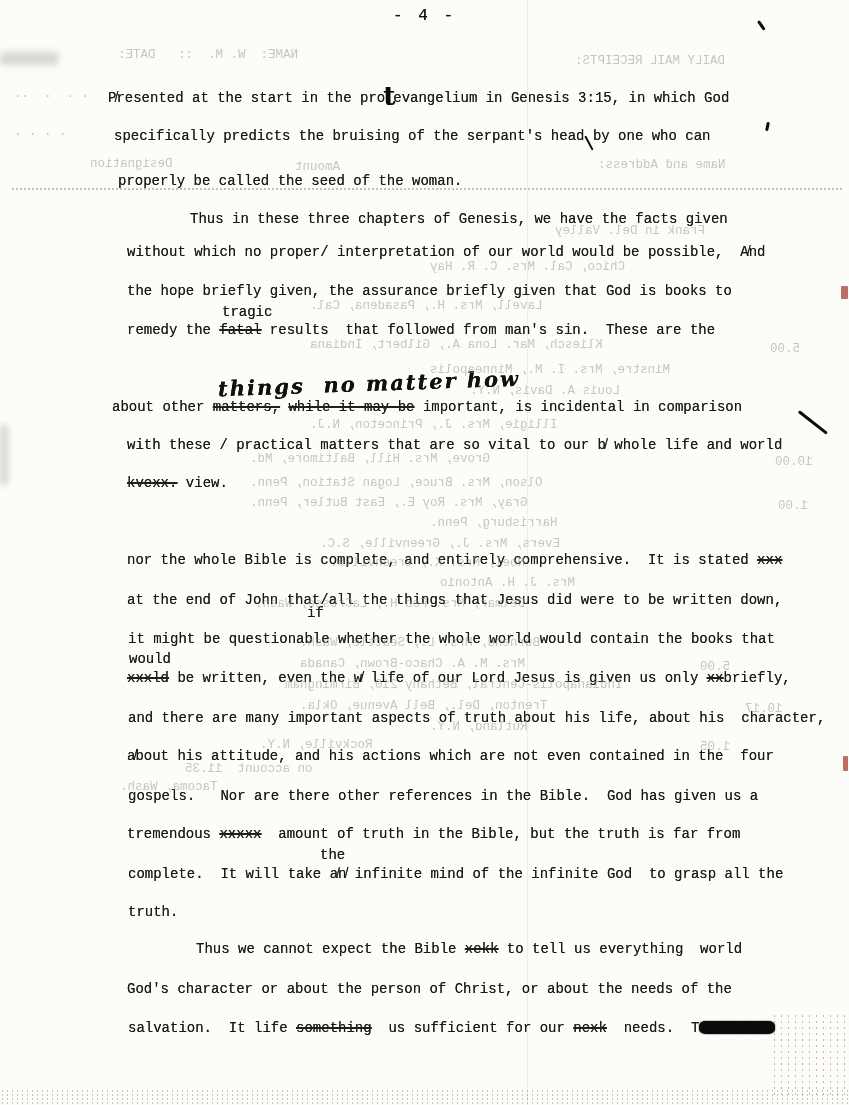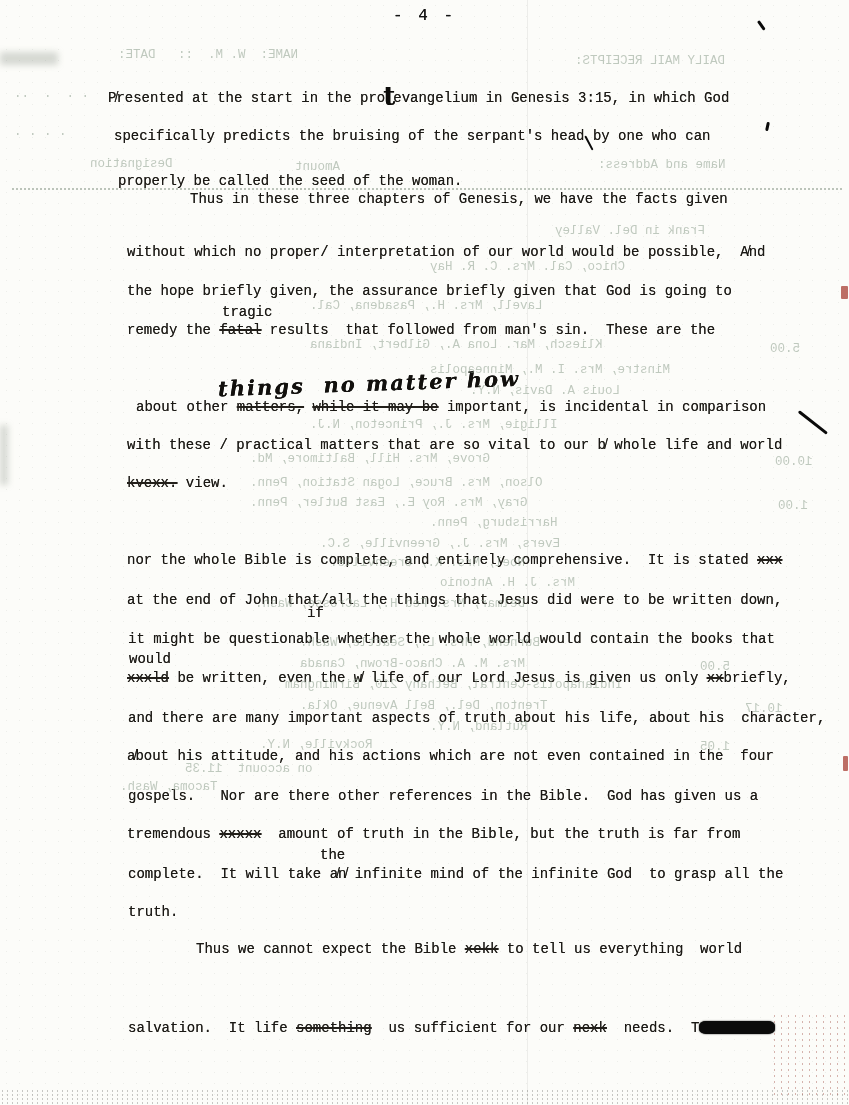--- a/index.html
+++ b/index.html
@@ -84,43 +84,44 @@
   <div class="red red2"></div>
 
   <div class="smudge sm1"></div>
   <div class="smudge sm2"></div>
 
   <div class="speck-bottom"></div>
   <div class="speck-corner"></div>
 <div class="tl" style="left: 108px; top: 89px;"><span class="p-n">P̸resented at the start in the pro</span><span class="p-hwt">t</span><span class="p-n">evangelium in Genesis 3:15, in which God</span></div>
     <div class="tl" style="left: 114px; top: 127px;"><span class="p-n">specifically predicts the bruising of the serpant's head by one who can</span></div>
     <div class="tl" style="left: 118px; top: 172px;"><span class="p-n">properly be called the seed of the woman.</span></div>
-    <div class="tl" style="left: 190px; top: 190px;"><span class="p-n">Thus in these three chapters of Genesis, we have the facts given</span></div>
+    <div class="tl" style="left: 190px; top: 210px;"><span class="p-n">Thus in these three chapters of Genesis, we have the facts given</span></div>
     <div class="tl" style="left: 127px; top: 243px;"><span class="p-n">without which no proper/ interpretation of our world would be possible,  A̸nd</span></div>
-    <div class="tl" style="left: 127px; top: 282px;"><span class="p-n">the hope briefly given, the assurance briefly given that God is going to</span></div>
+    <div class="tl" style="left: 127px; top: 282px;"><span class="p-n">the hope briefly given, the assurance briefly given that God is books to</span></div>
     <div class="tl" style="left: 222px; top: 303px;"><span class="p-n">tragic</span></div>
     <div class="tl" style="left: 127px; top: 321px;"><span class="p-n">remedy the </span><span class="p-x">fatal</span><span class="p-n"> results  that followed from man's sin.  These are the</span></div>
     <div class="tl" style="left: 218px; top: 374px;"><span class="p-hw">things  no matter how</span></div>
-    <div class="tl" style="left: 136px; top: 398px;"><span class="p-n">about other </span><span class="p-x">matters,</span><span class="p-n"> </span><span class="p-x">while it may be</span><span class="p-n"> important, is incidental in comparison</span></div>
+    <div class="tl" style="left: 112px; top: 398px;"><span class="p-n">about other </span><span class="p-x">matters,</span><span class="p-n"> </span><span class="p-x">while it may be</span><span class="p-n"> important, is incidental in comparison</span></div>
     <div class="tl" style="left: 127px; top: 436px;"><span class="p-n">with these / practical matters that are so vital to our b̸ whole life and world</span></div>
     <div class="tl" style="left: 127px; top: 474px;"><span class="p-x">kvexx.</span><span class="p-n"> view.</span></div>
     <div class="tl" style="left: 127px; top: 551px;"><span class="p-n">nor the whole Bible is complete, and entirely comprehensive.  It is stated </span><span class="p-x">xxx</span></div>
     <div class="tl" style="left: 307px; top: 573px; margin-top: 31px;"><span class="p-n">if</span></div>
     <div class="tl" style="left: 127px; top: 591px;"><span class="p-n">at the end of John that/all the things that Jesus did were to be written down,</span></div>
     <div class="tl" style="left: 128px; top: 630px;"><span class="p-n">it might be questionable whether the whole world would contain the books that</span></div>
     <div class="tl" style="left: 129px; top: 650px;"><span class="p-n">would</span></div>
     <div class="tl" style="left: 127px; top: 669px;"><span class="p-x">xxxld</span><span class="p-n"> be written, even the w̸ life of our Lord Jesus is given us only </span><span class="p-x">xx</span><span class="p-n">briefly,</span></div>
     <div class="tl" style="left: 127px; top: 747px;"><span class="p-n">a̸bout his attitude, and his actions which are not even contained in the  four</span></div>
     <div class="tl" style="left: 128px; top: 709px;"><span class="p-n">and there are many important aspects of truth about his life, about his  character,</span></div>
     <div class="tl" style="left: 128px; top: 787px;"><span class="p-n">gospels.   Nor are there other references in the Bible.  God has given us a</span></div>
     <div class="tl" style="left: 127px; top: 825px;"><span class="p-n">tremendous </span><span class="p-x">xxxxx</span><span class="p-n">  amount of truth in the Bible, but the truth is far from</span></div>
     <div class="tl" style="left: 320px; top: 846px;"><span class="p-n">the</span></div>
     <div class="tl" style="left: 128px; top: 865px;"><span class="p-n">complete.  It will take a̸n̸ infinite mind of the infinite God  to grasp all the</span></div>
     <div class="tl" style="left: 128px; top: 903px;"><span class="p-n">truth.</span></div>
     <div class="tl" style="left: 196px; top: 940px;"><span class="p-n">Thus we cannot expect the Bible </span><span class="p-x">xekk</span><span class="p-n"> to tell us everything  world</span></div>
+    <div class="tl" style="left: 127px; top: 980px;"><span class="p-n">God's character or about the person of Christ, or about the needs of the</span></div>
     <div class="tl" style="left: 128px; top: 1019px;"><span class="p-n">salvation.  It life </span><span class="p-x">something</span><span class="p-n">  us sufficient for our </span><span class="p-x">nexk</span><span class="p-n">  needs.  T</span><span class="p-blob"></span></div>
     <div class="bl" style="left: 118px; top: 48px;">NAME:  W. M.  ::   DATE:</div>
     <div class="bl" style="left: 575px; top: 54px;">DAILY MAIL RECEIPTS:</div>
     <div class="bl" style="left: 14px; top: 90px;">· ·  ·  ··</div>
     <div class="bl" style="left: 14px; top: 128px;">· · · ·</div>
     <div class="bl" style="left: 90px; top: 157px;">Designation</div>
     <div class="bl" style="left: 295px; top: 160px;">Amount</div>
     <div class="bl" style="left: 598px; top: 158px;">Name and Address:</div>
     <div class="bl" style="left: 555px; top: 224px;">Frank in Del. Valley</div>
     <div class="bl" style="left: 430px; top: 260px;">Chico, Cal. Mrs. C. R. Hay</div>

